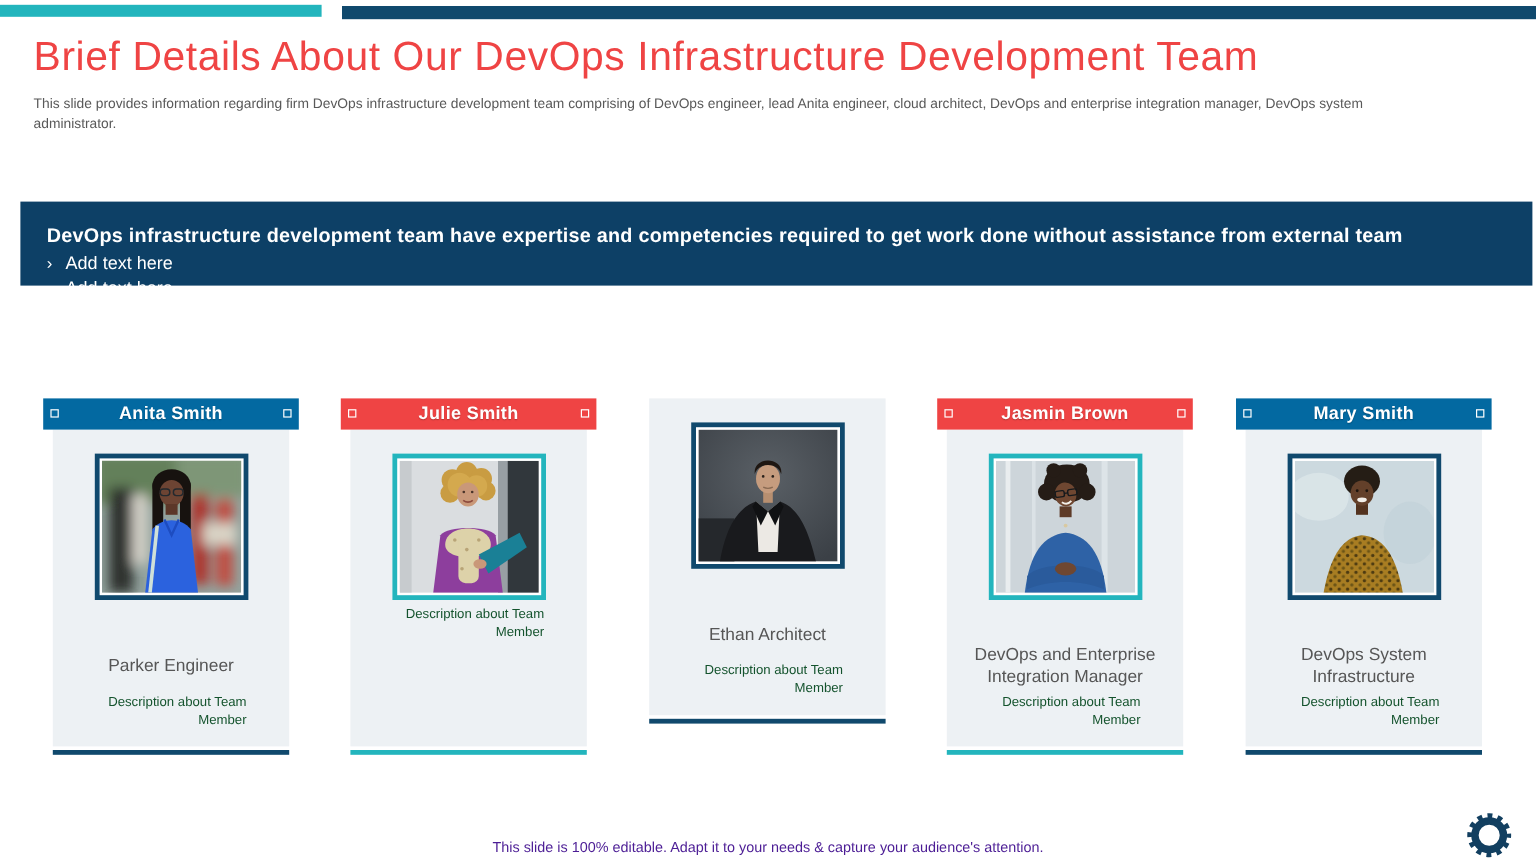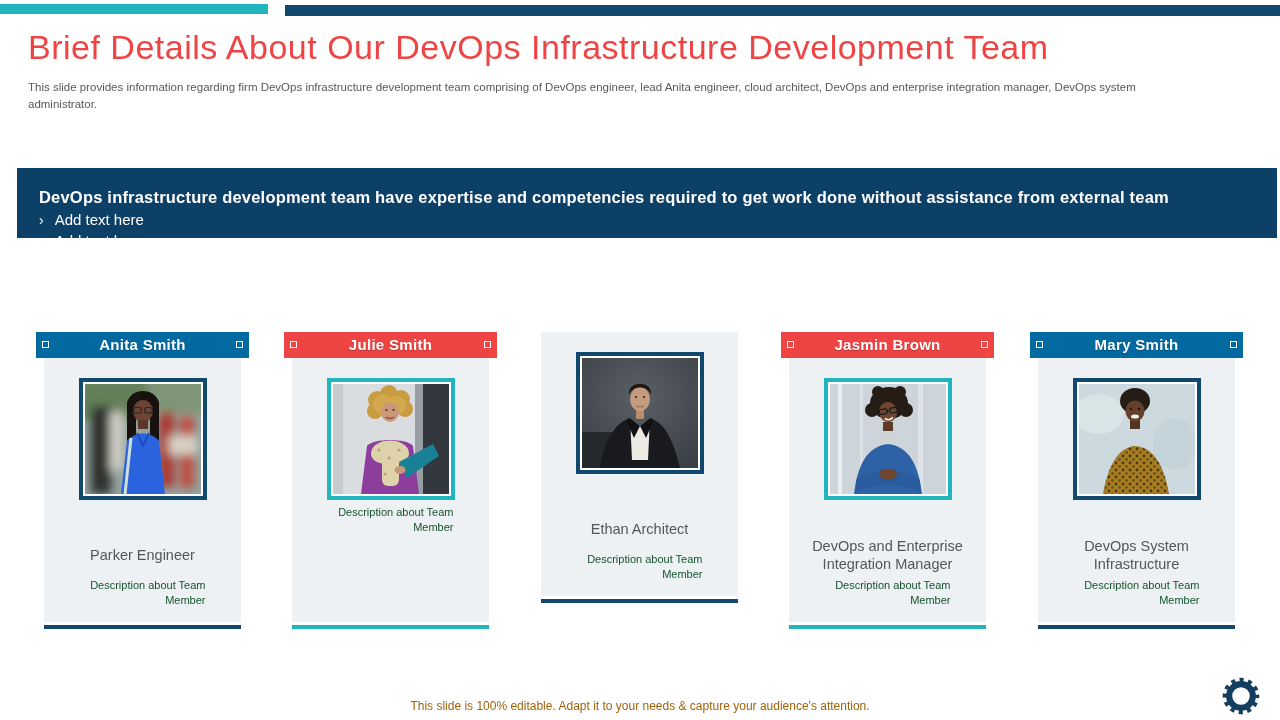--- a/index.html
+++ b/index.html
@@ -51,21 +51,21 @@
   .role {
     margin-top:37px; height:36px; width:100%; padding:0 8px;
     display:flex; align-items:center; justify-content:center; text-align:center;
     font-size:14.5px; color:#565656; line-height:1.25;
   }
   .desc { margin-top:5px; width:126px; text-align:right; font-size:11px; color:#14532d; line-height:1.38; }
   .card-underline { margin:3px 8px 0; height:4px; }
   .accent-navy .card-underline { background:#10496d; }
   .accent-teal .card-underline { background:#23b5bd; }
 
-  .footer { position:absolute; left:0; right:0; top:699px; text-align:center; font-size:12px; color:#a16207; }
+  .footer { position:absolute; left:0; right:0; top:699px; text-align:center; font-size:12px; color:#4c1d95; }
   .gear { position:absolute; right:20px; top:677px; width:38px; height:38px; }
 </style>
 </head>
 <body>
 
 <div class="slide">
 
   <div class="topbar-teal"></div>
   <div class="topbar-navy"></div>
 

